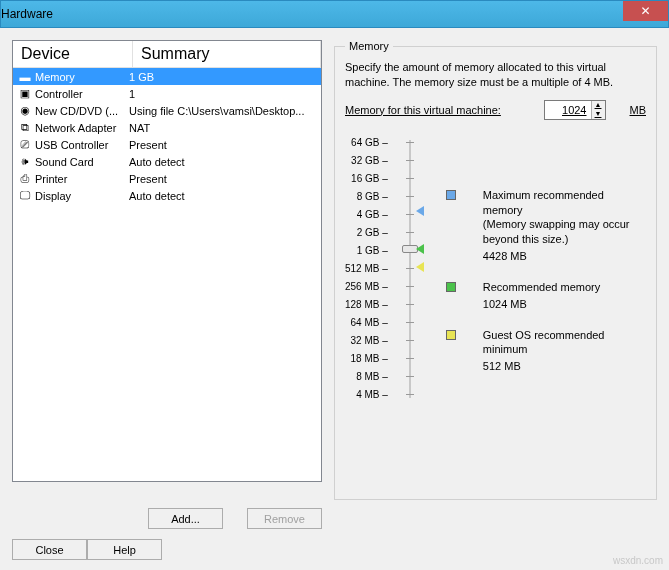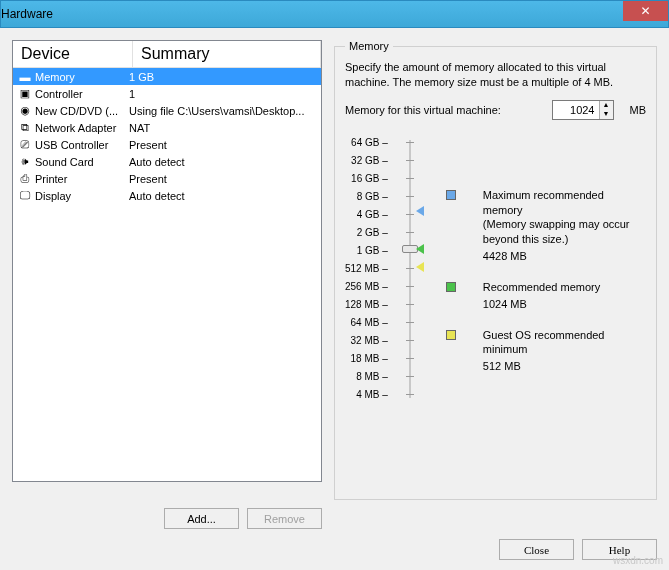--- a/index.html
+++ b/index.html
@@ -88,21 +88,21 @@
   display: flex;
   align-items: center;
   justify-content: center;
   font-size: 11px;
 }
 .row .dev { width: 94px; overflow: hidden; white-space: nowrap; text-overflow: ellipsis; }
 .row .sum { flex: 1; overflow: hidden; white-space: nowrap; text-overflow: ellipsis; }
 .btnrow {
   display: flex;
   justify-content: flex-end;
-  gap: 8px;
+  gap: 24px;
   padding-top: 6px;
   margin-top: 20px;
 }
 button {
   min-width: 75px;
   height: 21px;
   background: #f0f0f0;
   border: 1px solid #acacac;
   font-family: inherit;
   font-size: 11px;
@@ -110,21 +110,21 @@
 }
 button:disabled { color: #a0a0a0; cursor: default; }
 fieldset.memgrp {
   border: 1px solid #d0d0d0;
   padding: 8px 10px 10px 10px;
   margin: 0;
   height: 460px;
 }
 fieldset.memgrp legend { font-size: 11px; padding: 0 4px; }
 .desc { line-height: 1.35; margin-bottom: 10px; }
-.memrow { display: flex; align-items: center; gap: 16px; margin-bottom: 14px; }
+.memrow { display: flex; align-items: center; gap: 24px; margin-bottom: 14px; text-decoration: underline; }
 .memrow label { flex: 1; }
 .spinwrap { display: flex; align-items: center; border: 1px solid #7a7a7a; background:#fff; }
 .spinwrap input {
   width: 46px; border: none; text-align: right; padding: 2px 4px;
   font-family: inherit; font-size: 11px; outline: none;
 }
 .spinbtns { display: flex; flex-direction: column; border-left: 1px solid #acacac; }
 .spinbtns div {
   width: 13px; height: 9px; font-size: 7px; line-height: 7px;
   text-align: center; background: #f0f0f0; cursor: pointer;
@@ -149,24 +149,21 @@
   position: absolute; left: 18px; width: 0; height: 0;
   border-top: 5px solid transparent; border-bottom: 5px solid transparent;
 }
 .legendcol { flex: 1; padding-left: 14px; font-size: 11px; }
 .li { display: flex; gap: 6px; margin-bottom: 4px; }
 .li .sw { width: 10px; height: 10px; border: 1px solid #666; margin-top: 2px; flex-shrink: 0; }
 .li .txt { line-height: 1.35; margin-left: 21px; }
 .li .val { margin-top: 2px; }
 .footer {
   display: flex;
-  justify-content: flex-end;
-  gap: 8px;
   padding-top: 10px;
-  font-family: Liberation Serif, serif;
 }
 .watermark {
   position: absolute;
   right: 6px;
   bottom: 4px;
   font-size: 10px;
   color: #c8c8c8;
 }
 </style>
 </head>

